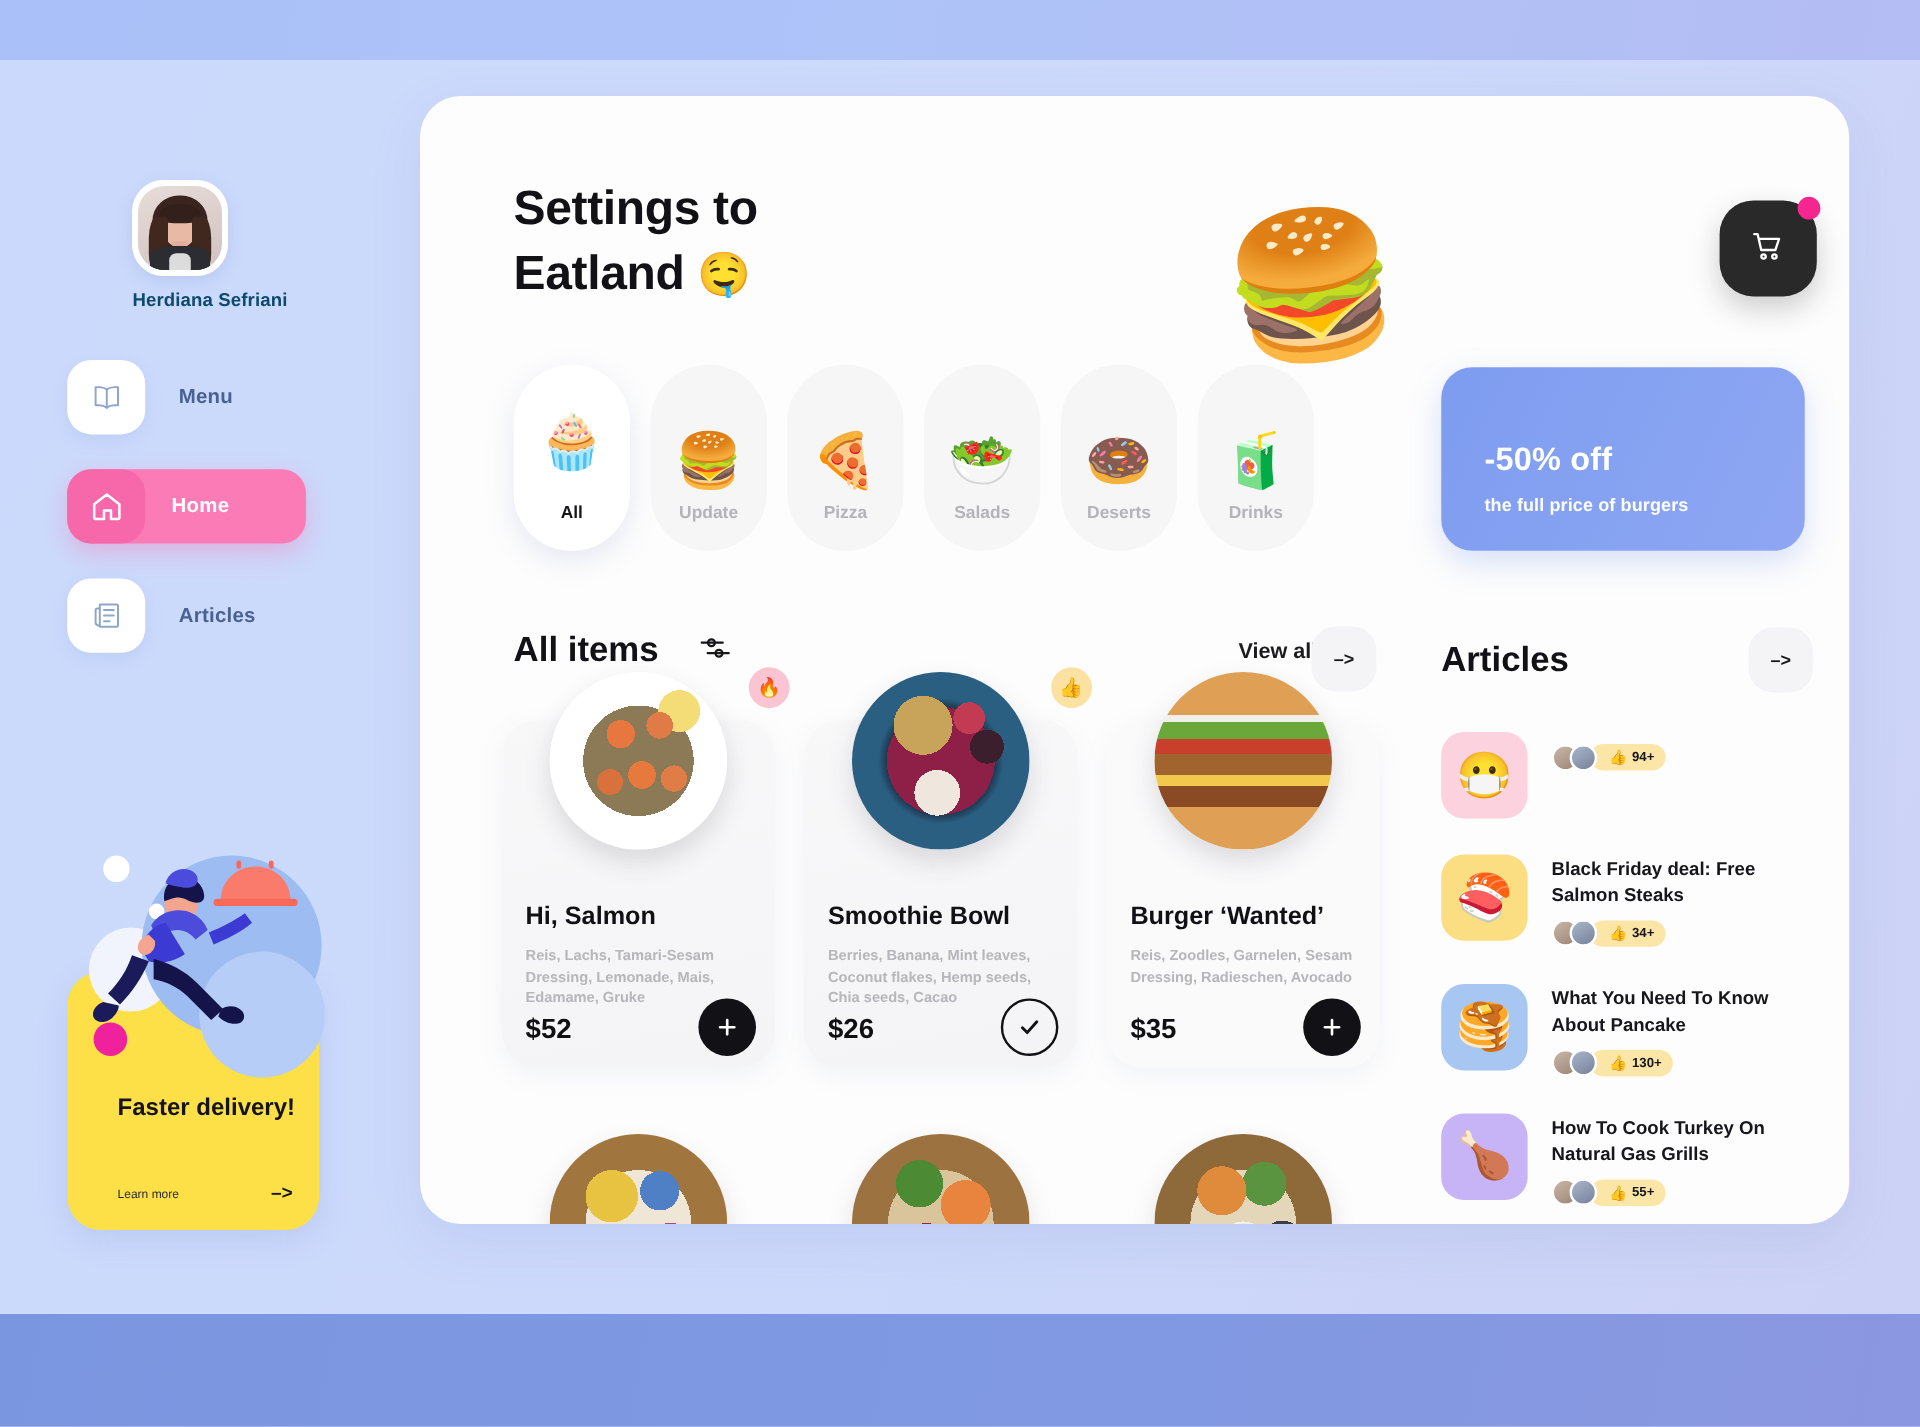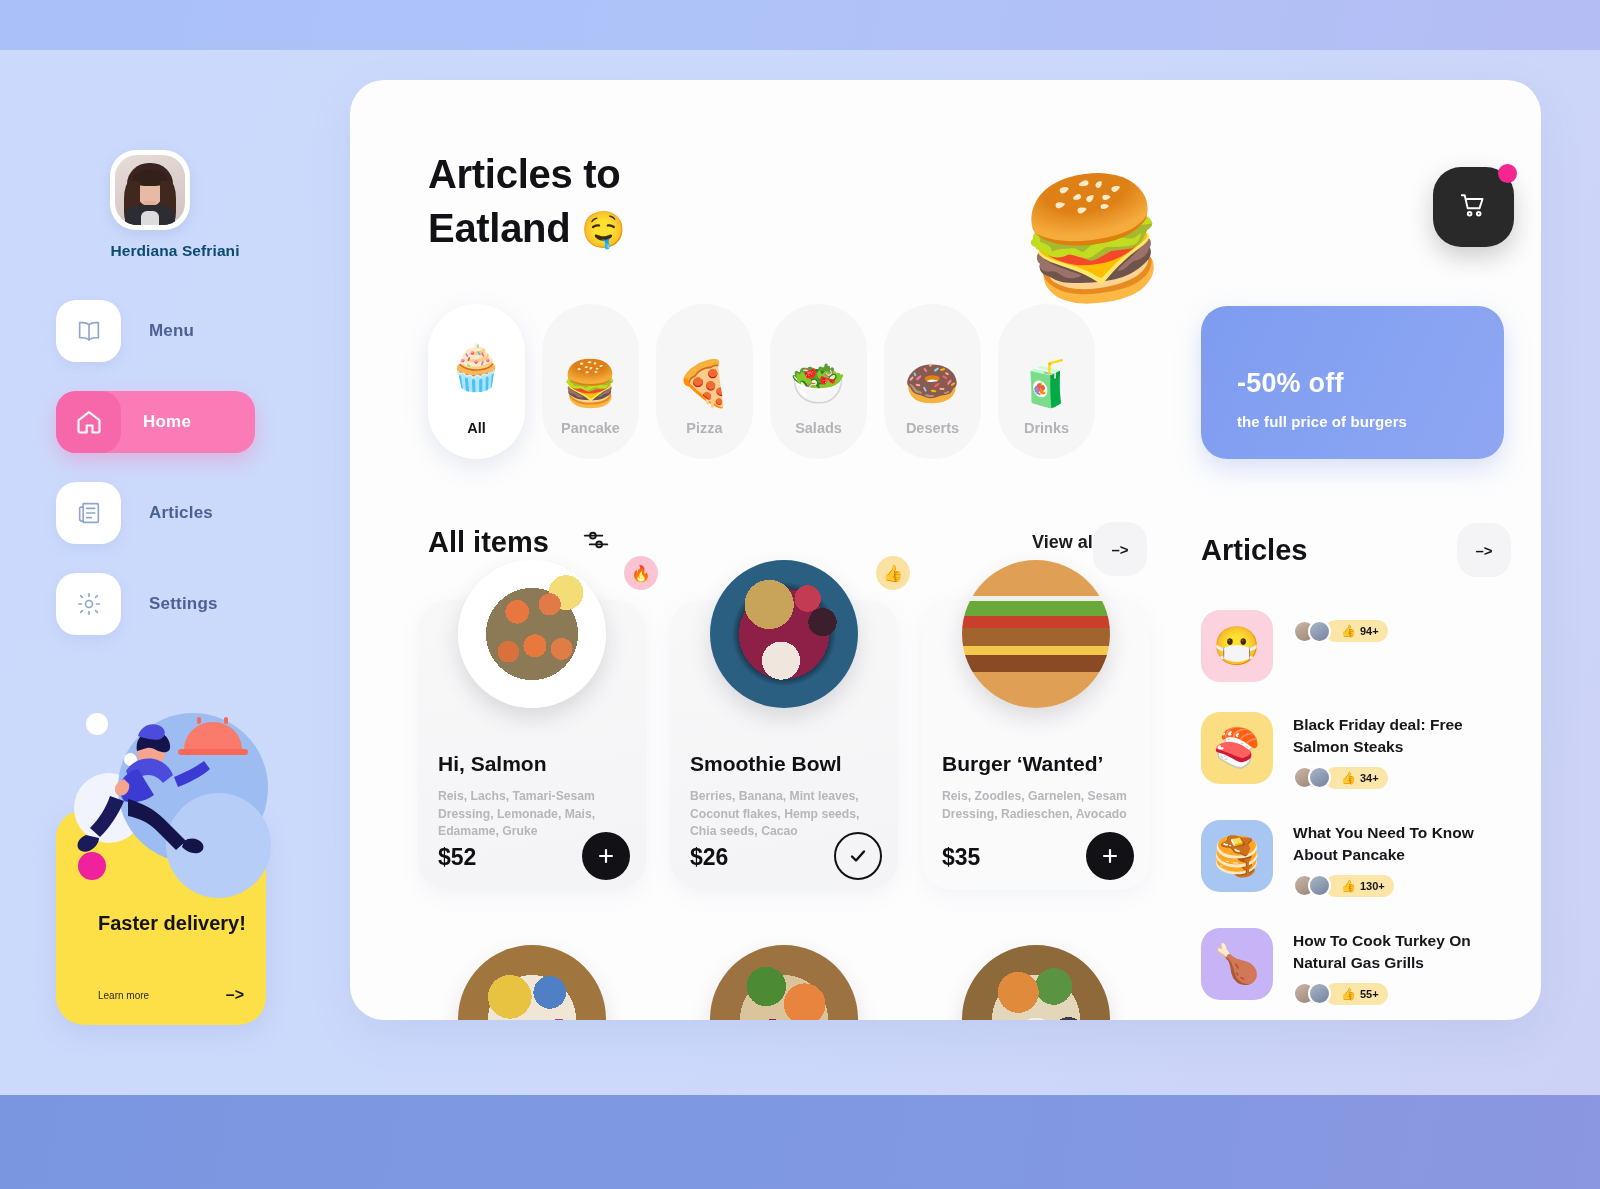--- a/index.html
+++ b/index.html
@@ -445,29 +445,20 @@
       <div class="icon-box">
         <svg width="28" height="28" viewBox="0 0 24 24" fill="none" stroke="#8fa6cc" stroke-width="1.4" stroke-linecap="round" stroke-linejoin="round">
           <path d="M7 4h12a1 1 0 0 1 1 1v14a1 1 0 0 1-1 1H7z"></path>
           <path d="M7 7H5a1 1 0 0 0-1 1v9a2 2 0 0 0 2 2h1"></path>
           <path d="M10 8h7M10 12h7M10 16h4"></path>
         </svg>
       </div>
       <div class="nav-label">Articles</div>
     </div>
 
-    <div class="nav-item">
-      <div class="icon-box">
-        <svg width="28" height="28" viewBox="0 0 24 24" fill="none" stroke="#8fa6cc" stroke-width="1.4" stroke-linecap="round" stroke-linejoin="round">
-          <circle cx="12" cy="12" r="3"></circle>
-          <path d="M12 3.2v2.3M12 18.5v2.3M4.8 4.8l1.6 1.6M17.6 17.6l1.6 1.6M3.2 12h2.3M18.5 12h2.3M4.8 19.2l1.6-1.6M17.6 6.4l1.6-1.6"></path>
-        </svg>
-      </div>
-      <div class="nav-label">Settings</div>
-    </div>
 
   </div>
 
   <div class="delivery-card">
     <div class="delivery-illus">
       <div class="bub-white-lg"></div>
       <div class="bub-lg"></div>
       <div class="bub-md"></div>
       <div class="bub-white-sm"></div>
       <div class="bub-white-xs"></div>
@@ -499,21 +490,21 @@
     <div class="dot-pink"></div>
     <div class="delivery-title">Faster delivery!</div>
     <div class="delivery-link">Learn more</div>
     <div class="delivery-arrow">–&gt;</div>
   </div>
 </div>
 
 <div class="panel">
 
   <div class="welcome">
-    <span>Articles to</span><br>
+    <span>Settings to</span><br>
     <span>Eatland</span>
     <span class="emoji">🤤</span>
   </div>
 
   <button class="search-btn">
     <span>
       <svg width="25" height="25" viewBox="0 0 24 24" fill="none" stroke="#3a3a40" stroke-width="1.7" stroke-linecap="round">
         <circle cx="11" cy="11" r="7"></circle>
           <path d="M16.5 16.5 21 21"></path>
       </svg>
@@ -531,21 +522,21 @@
     <span class="cart-dot"></span>
   </button>
 
   <div class="cats">
     <div class="cat active">
       <div class="cat-emoji">🧁</div>
       <div class="cat-label">All</div>
     </div>
     <div class="cat">
       <div class="cat-emoji">🍔</div>
-      <div class="cat-label">Pancake</div>
+      <div class="cat-label">Update</div>
     </div>
     <div class="cat">
       <div class="cat-emoji">🍕</div>
       <div class="cat-label">Pizza</div>
     </div>
     <div class="cat">
       <div class="cat-emoji">🥗</div>
       <div class="cat-label">Salads</div>
     </div>
     <div class="cat">

